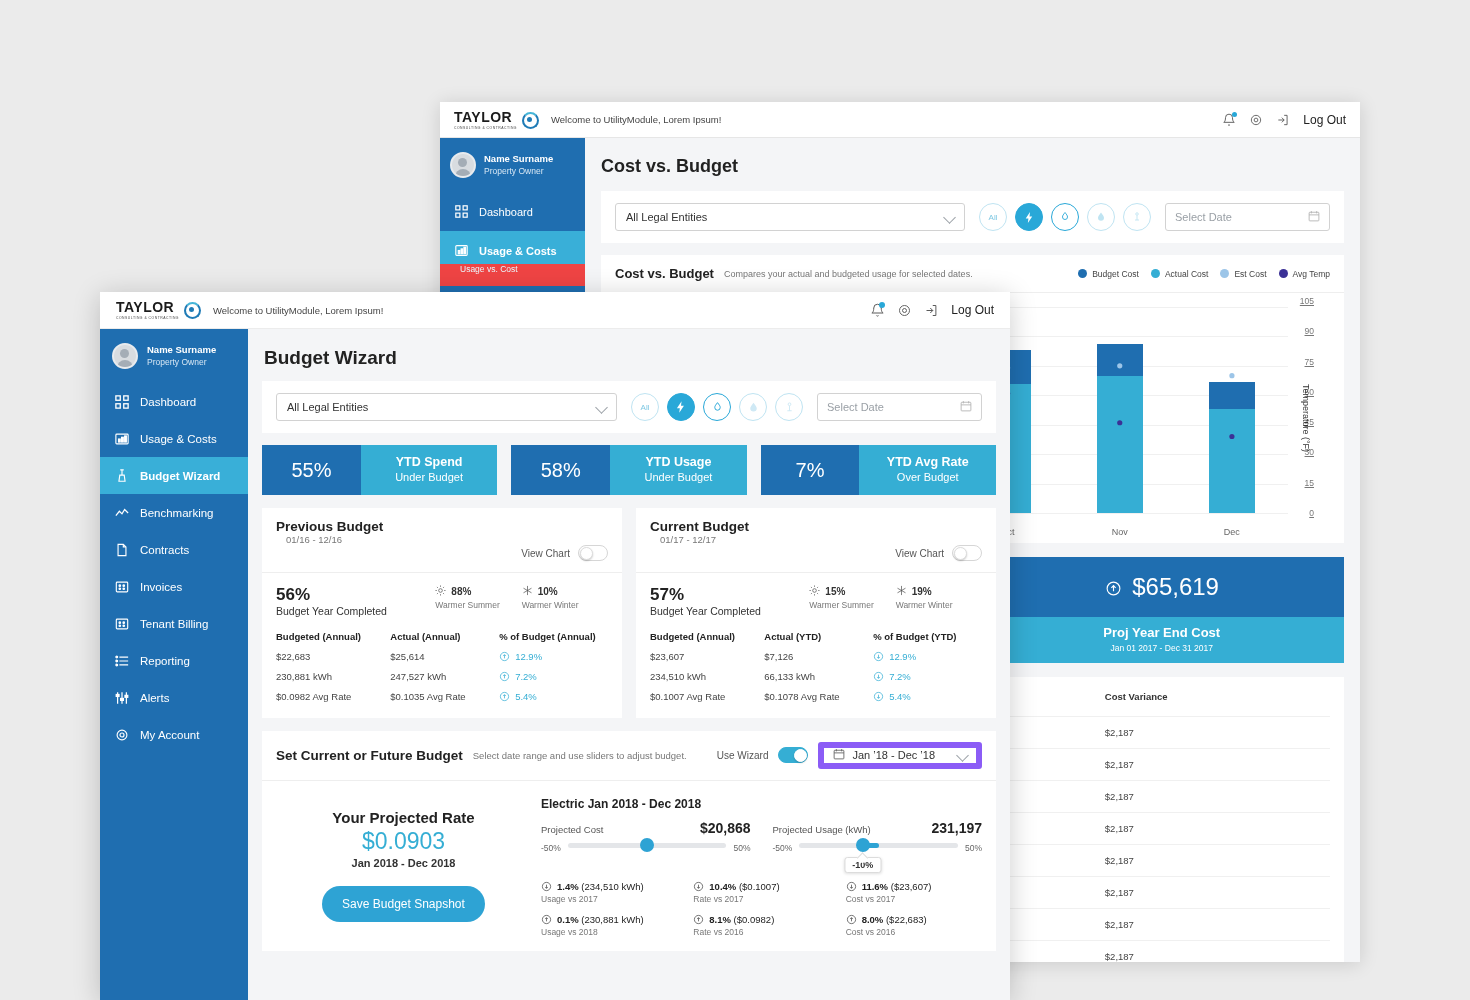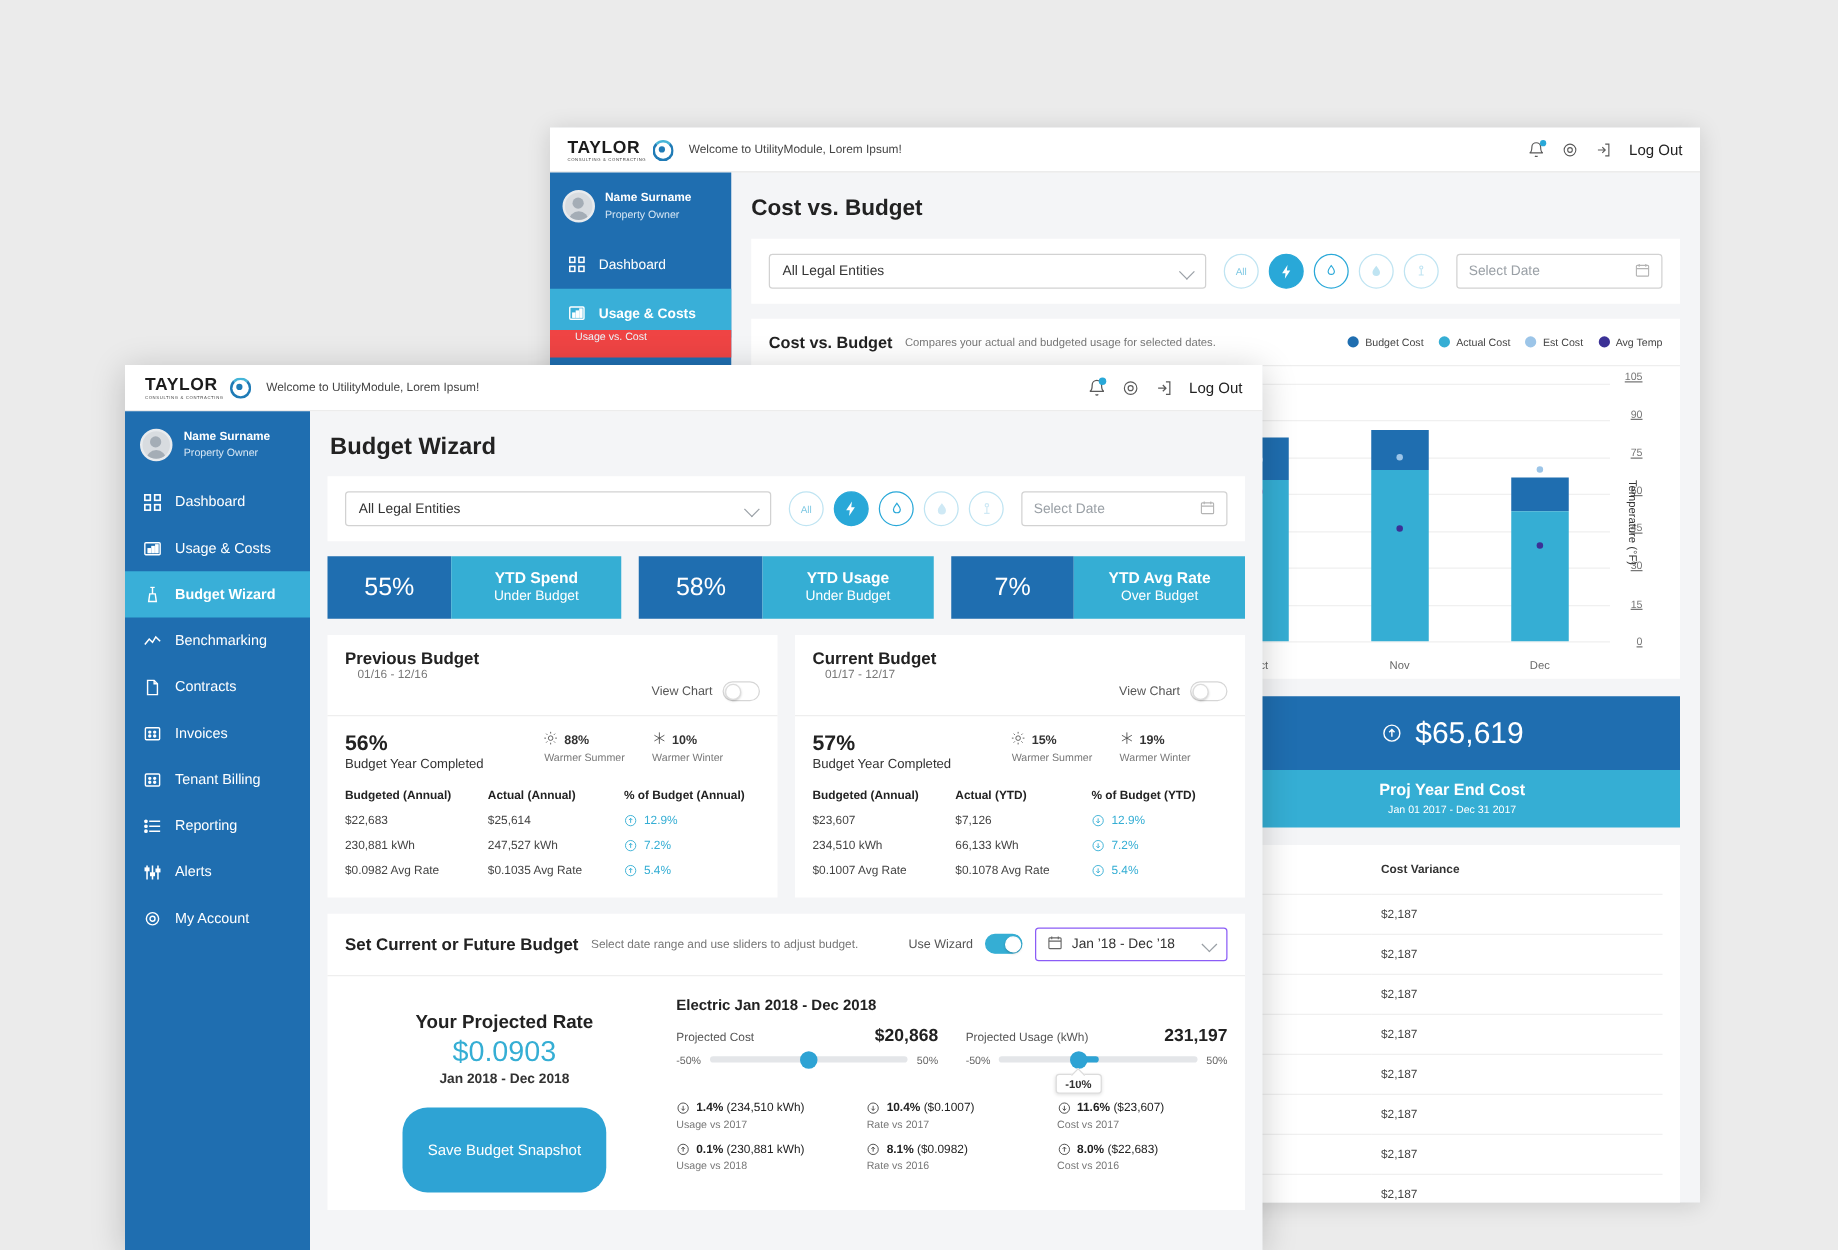--- a/index.html
+++ b/index.html
@@ -161,39 +161,39 @@
   .bg-h { font-size:9.5px; font-weight:bold; color:#222;}
   .bg-c { font-size:9.5px; color:#444;}
   .bg-p { font-size:9.5px; color:#35aed4; display:flex;align-items:center;gap:5px;}
 
   .setcard { background:#fff; margin-top:13px;}
   .set-head { display:flex;align-items:center;padding:11px 14px;border-bottom:1px solid #eee;}
   .set-t { font-size:13.5px;font-weight:bold;color:#222;}
   .set-d { font-size:9.5px;color:#777;margin-left:10px;}
   .set-right { margin-left:auto;display:flex;align-items:center;gap:10px;}
   .wiz-lbl { font-size:10px;color:#555;}
-  .daterange { border:1px solid #8b5cf6;border-radius:3px;height:27px;display:flex;align-items:center;gap:7px;padding:0 9px;font-size:11px;color:#333;}
+  .daterange { border:6px solid #8b5cf6;border-radius:3px;height:27px;display:flex;align-items:center;gap:7px;padding:0 9px;font-size:11px;color:#333;}
 
   .set-body { display:flex; padding: 16px 14px 14px 14px; gap: 10px;}
   .left-col { width: 255px; flex:none; text-align:center; padding-top: 12px;}
   .pr-t { font-size:15px;font-weight:bold;color:#222;}
   .pr-v { font-size:23px;color:#35aed4; margin-top:2px;}
   .pr-d { font-size:11px;color:#333;font-weight:bold;margin-top:2px;}
   .btn-save {
     margin: 17px auto 0 auto; display:block; background:#2ea3d4;color:#fff;border:none;
-    border-radius:20px; padding: 27px 20px; font-size:12px; font-family:inherit; cursor:pointer;
+    border-radius:20px; padding: 11px 20px; font-size:12px; font-family:inherit; cursor:pointer;
   }
   .right-col { flex:1; min-width:0;}
   .rc-title { font-size:12px;font-weight:bold;color:#222;}
   .sliders { display:flex; gap:22px; margin-top:9px;}
   .sl { flex:1; min-width:0;}
   .sl-top { display:flex; align-items:baseline;}
   .sl-lbl { font-size:9.5px;color:#555;}
   .sl-val { margin-left:auto; font-size:14px;font-weight:bold;color:#222;}
-  .sl-track { display:flex;align-items:center;gap:7px;margin-top:7px;}
+  .sl-track { display:flex;gap:7px;margin-top:7px;}
   .sl-end { font-size:8.5px;color:#666;}
   .rail { flex:1; height:5px;border-radius:3px;background:#e4e6e9;position:relative;}
   .knob2 { position:absolute;width:14px;height:14px;border-radius:50%;background:#2ea3d4;top:-4.5px;}
   .fill { position:absolute;height:5px;background:#2ea3d4;border-radius:3px;}
   .tip {
     position:absolute; top:14px; transform:translateX(-50%); background:#fff;
     border:1px solid #dcdcdc;border-radius:3px;padding:2px 7px;font-size:9px;font-weight:bold;color:#333;
     box-shadow:0 1px 3px rgba(0,0,0,.12);
   }
   .tip::before{content:'';position:absolute;top:-4px;left:50%;margin-left:-4px;width:7px;height:7px;background:#fff;border-left:1px solid #dcdcdc;border-top:1px solid #dcdcdc;transform:rotate(45deg);}

